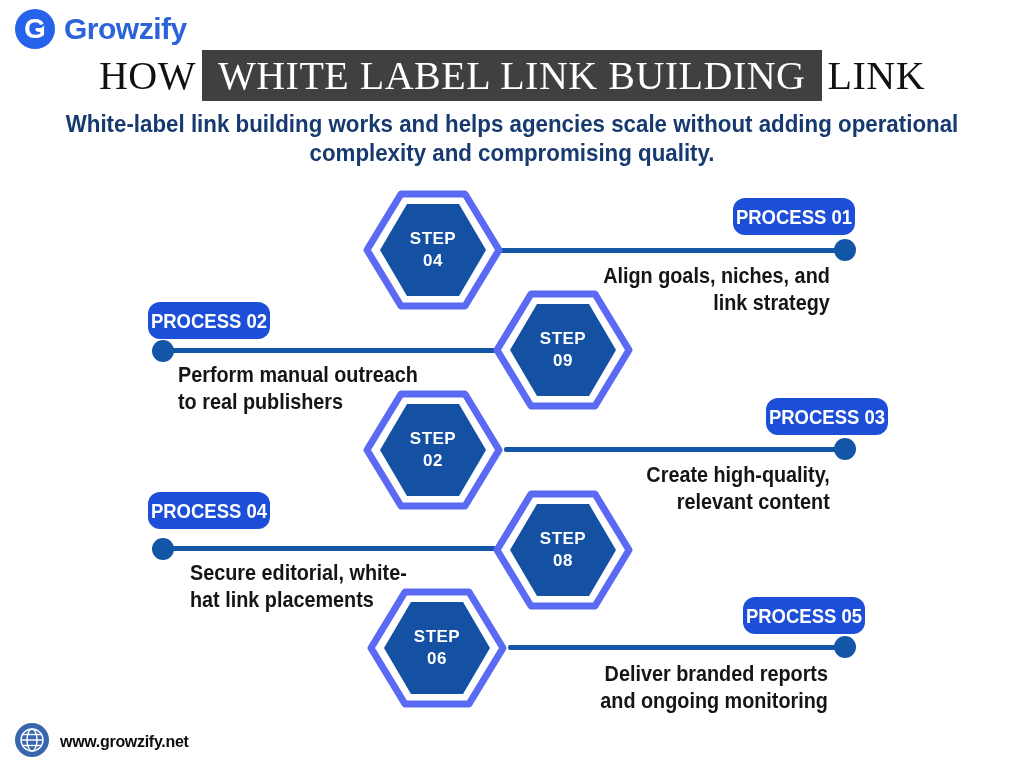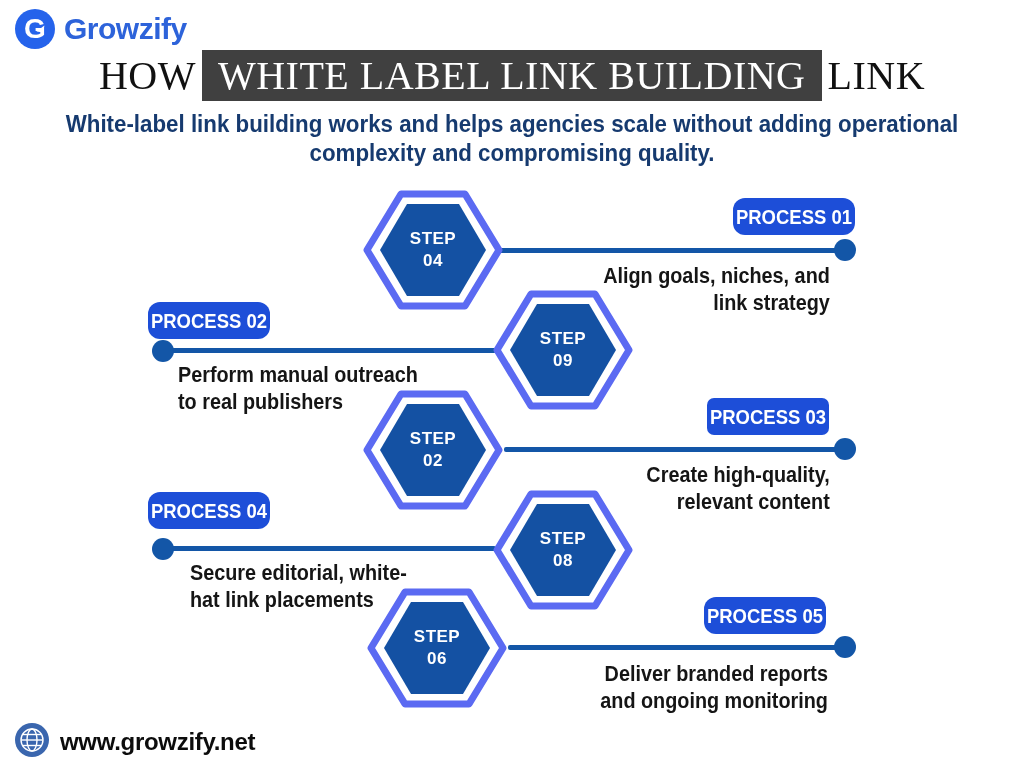--- a/index.html
+++ b/index.html
@@ -54,38 +54,38 @@
   .badge{
     position:absolute;width:122px;height:37px;background:#1d4ed8;border-radius:12px;
     display:flex;align-items:center;justify-content:center;
   }
   .badge span{
     color:#fff;font-size:21px;font-weight:700;white-space:nowrap;
     transform:scaleX(.88);transform-origin:50% 50%;
   }
   #badge1{left:733px;top:198px;}
   #badge2{left:148px;top:302px;}
-  #badge3{left:707px;top:398px;border-radius:7px;}
+  #badge3{left:766px;top:398px;}
   #badge4{left:148px;top:492px;text-align:center;}
-  #badge5{left:704px;top:597px;}
+  #badge5{left:743px;top:597px;}
   
   .desc{
     position:absolute;font-size:22px;font-weight:700;color:#151515;line-height:1.22;
     white-space:nowrap;
   }
   .desc.right{text-align:right;transform:scaleX(.9);transform-origin:100% 0;}
   .desc.left{text-align:left;transform:scaleX(.9);transform-origin:0 0;}
   #desc1{right:194px;top:263px;}
   #desc2{left:178px;top:362px;}
   #desc3{right:194px;top:462px;}
   #desc4{left:190px;top:560px;}
   #desc5{right:196px;top:661px;}
   
   .footer{position:absolute;left:14px;top:722px;display:flex;align-items:center;gap:10px;}
-  .site{font-size:24px;font-weight:700;color:#0c0c0c;letter-spacing:-0.3px;}
+  .site{font-size:16px;font-weight:700;color:#0c0c0c;letter-spacing:-0.3px;}
 </style>
 </head>
 <body>
 
 <div class="brand">
   <span class="brand-icon">
     <svg width="42" height="42" viewBox="0 0 42 42">
       <circle cx="21" cy="21" r="20" fill="#2563eb"></circle>
       <text x="21" y="30" text-anchor="middle" font-family="Liberation Sans, sans-serif" font-size="28" font-weight="bold" fill="#ffffff">G</text>
       <path d="M23 24 L30 17 L30 24 Z" fill="#ffffff" transform="rotate(8 26 20)"></path>

